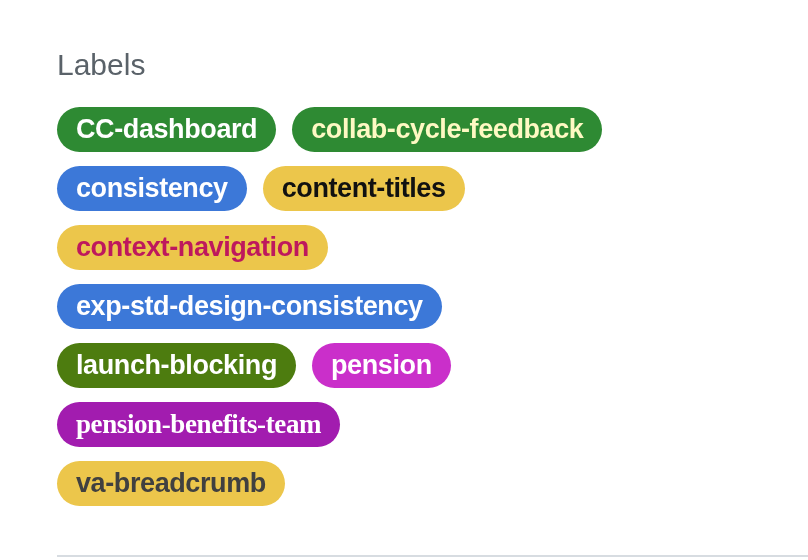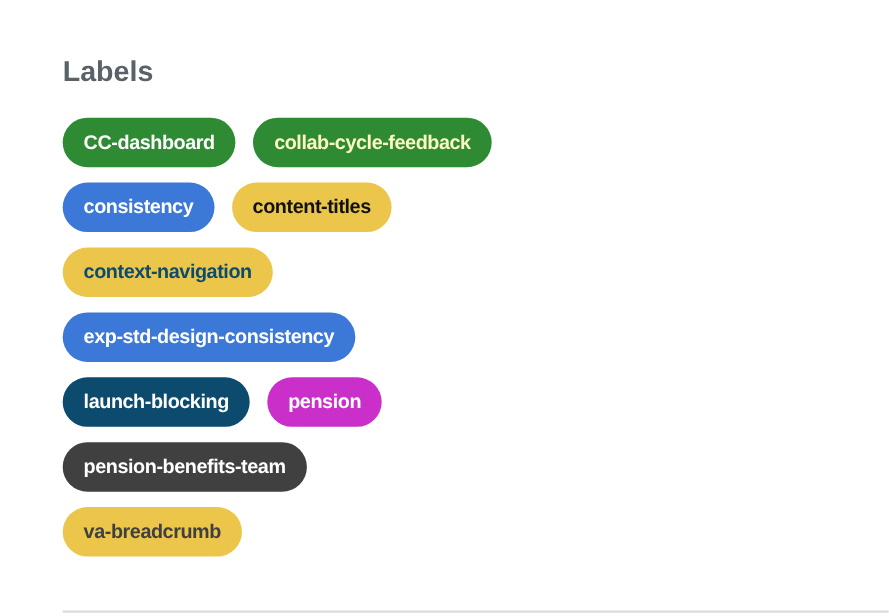--- a/index.html
+++ b/index.html
@@ -9,43 +9,43 @@
     height: 560px;
     background: #ffffff;
     font-family: "Liberation Sans", sans-serif;
     position: relative;
     overflow: hidden;
   }
   .content {
     padding: 50px 20px 0 57px;
   }
   .heading {
-    font-size: 26px;
+    font-size: 30px;
     line-height: 30px;
-    font-weight: 700;
+    font-weight: 400;
     margin: 0 0 27px 0;
   }
   .rows {
     display: flex;
     flex-direction: column;
     align-items: flex-start;
     gap: 14px;
   }
   .row {
     display: flex;
     flex-direction: row;
     gap: 16px;
   }
   .pill {
     display: inline-flex;
     align-items: center;
     height: 45px;
     padding: 0 19px;
     border-radius: 23px;
-    font-size: 18px;
+    font-size: 27px;
     font-weight: 700;
     letter-spacing: -0.4px;
     white-space: nowrap;
     cursor: pointer;
     user-select: none;
   }
   .divider {
     position: absolute;
     left: 57px;
     right: 0;
@@ -62,31 +62,31 @@
   <div class="rows">
     <div class="row">
       <span class="pill" style="background-color: rgb(46, 138, 51); color: rgb(255, 255, 255);">CC-dashboard</span>
       <span class="pill" style="background-color: rgb(46, 138, 51); color: #fef9c3;">collab-cycle-feedback</span>
     </div>
     <div class="row">
       <span class="pill" style="background-color: rgb(60, 120, 216); color: rgb(255, 255, 255);">consistency</span>
       <span class="pill" style="background-color: rgb(236, 198, 75); color: rgb(17, 17, 17);">content-titles</span>
     </div>
     <div class="row">
-      <span class="pill" style="background-color: rgb(236, 198, 75); color: #0c4a6e;">context-navigation</span>
+      <span class="pill" style="background-color: rgb(236, 198, 75); color: #be185d;">context-navigation</span>
     </div>
     <div class="row">
       <span class="pill" style="background-color: rgb(60, 120, 216); color: #ffffff;">exp-std-design-consistency</span>
     </div>
     <div class="row">
-      <span class="pill" style="background-color: #0c4a6e; color: rgb(255, 255, 255);">launch-blocking</span>
+      <span class="pill" style="background-color: #4d7c0f; color: rgb(255, 255, 255);">launch-blocking</span>
       <span class="pill" style="background-color: rgb(202, 47, 202); color: rgb(255, 255, 255);">pension</span>
     </div>
     <div class="row">
-      <span class="pill" style="background-color: #404040; color: rgb(255, 255, 255);">pension-benefits-team</span>
+      <span class="pill" style="background-color: #a21caf; color: rgb(255, 255, 255); font-family: Liberation Serif, serif;">pension-benefits-team</span>
     </div>
     <div class="row">
       <span class="pill" style="background-color: rgb(236, 198, 75); color: #404040;">va-breadcrumb</span>
     </div>
   </div>
 </div>
 
 <div class="divider" style="background-color: rgb(215, 220, 225);"></div>
 
 </body></html>

